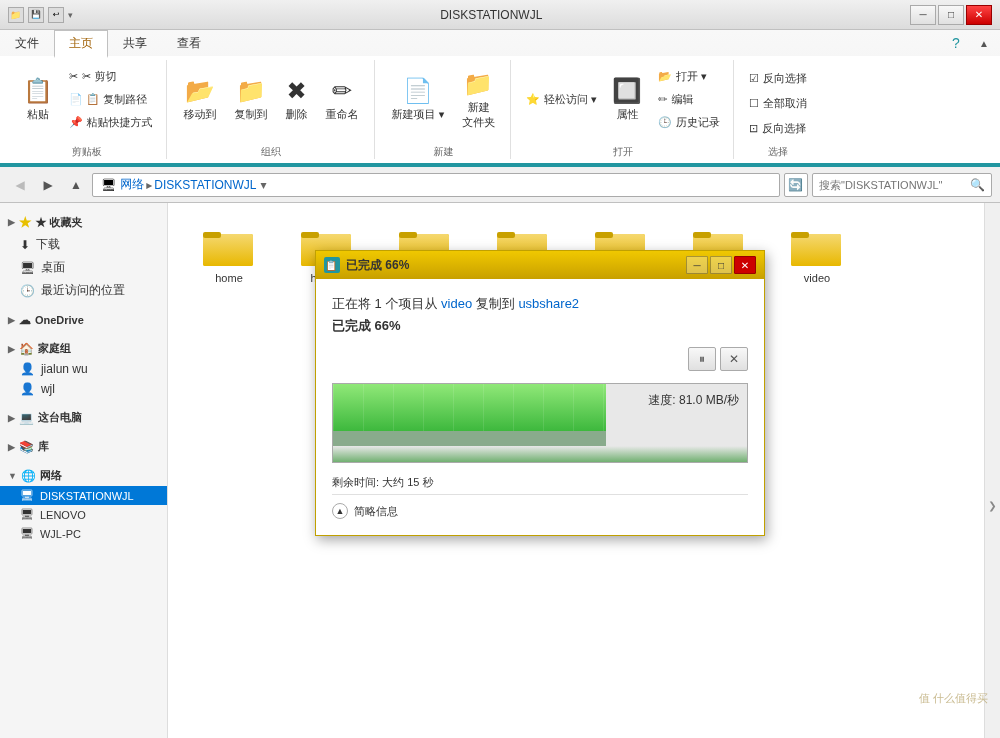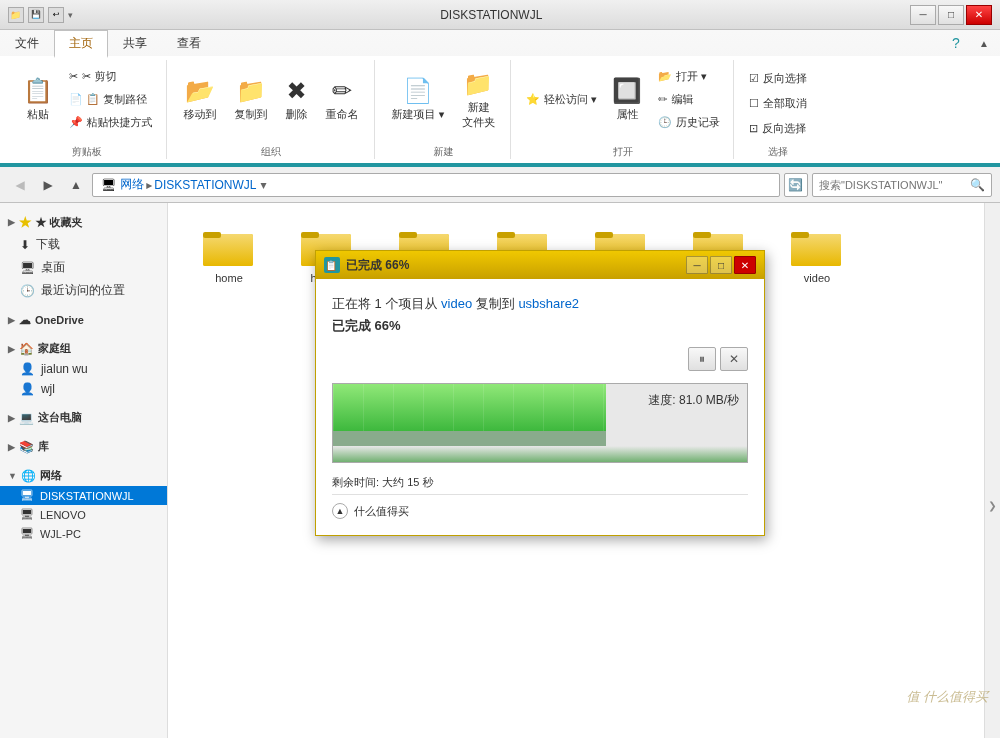--- a/index.html
+++ b/index.html
@@ -169,23 +169,22 @@
     .file-item {
       display: flex; flex-direction: column; align-items: center;
       width: 90px; cursor: pointer; padding: 6px; border-radius: 2px;
       border: 1px solid transparent;
     }
     .file-label { font-size: 11px; text-align: center; margin-top: 4px; color: #333; word-break: break-word; }
     .watermark {
       position: absolute;
       bottom: 32px;
       right: 12px;
-      font-size: 13px;
+      font-size: 11px;
       color: rgba(180,160,100,0.7);
-      font-style: italic;
     }
 
     
     .dialog-overlay {
       position: absolute;
       top: 0; left: 0; width: 100%; height: 100%;
       z-index: 100;
       pointer-events: none;
     }
     .dialog {
@@ -662,17 +661,17 @@
 
         <div style="position:absolute; bottom:0; left:0; right:0; height:20%; background:linear-gradient(to top, #228b22 0%, transparent 100%); opacity:0.6;"></div>
 
         <div style="position:absolute; right:8px; top:8px; font-size:12px; color:#333;margin-left:17px;">速度: 81.0 MB/秒</div>
       </div>
 
       <div class="dialog-time">剩余时间: 大约 15 秒</div>
 
       <div class="dialog-summary">
         <span style="border:1px solid #aaa; border-radius:50%; width:16px; height:16px; display:flex; align-items:center; justify-content:center; font-size:9px;">▲</span>
-        <span>什么值得买</span>
+        <span>简略信息</span>
       </div>
     </div>
   </div>
 </div>
 
 </body></html>

